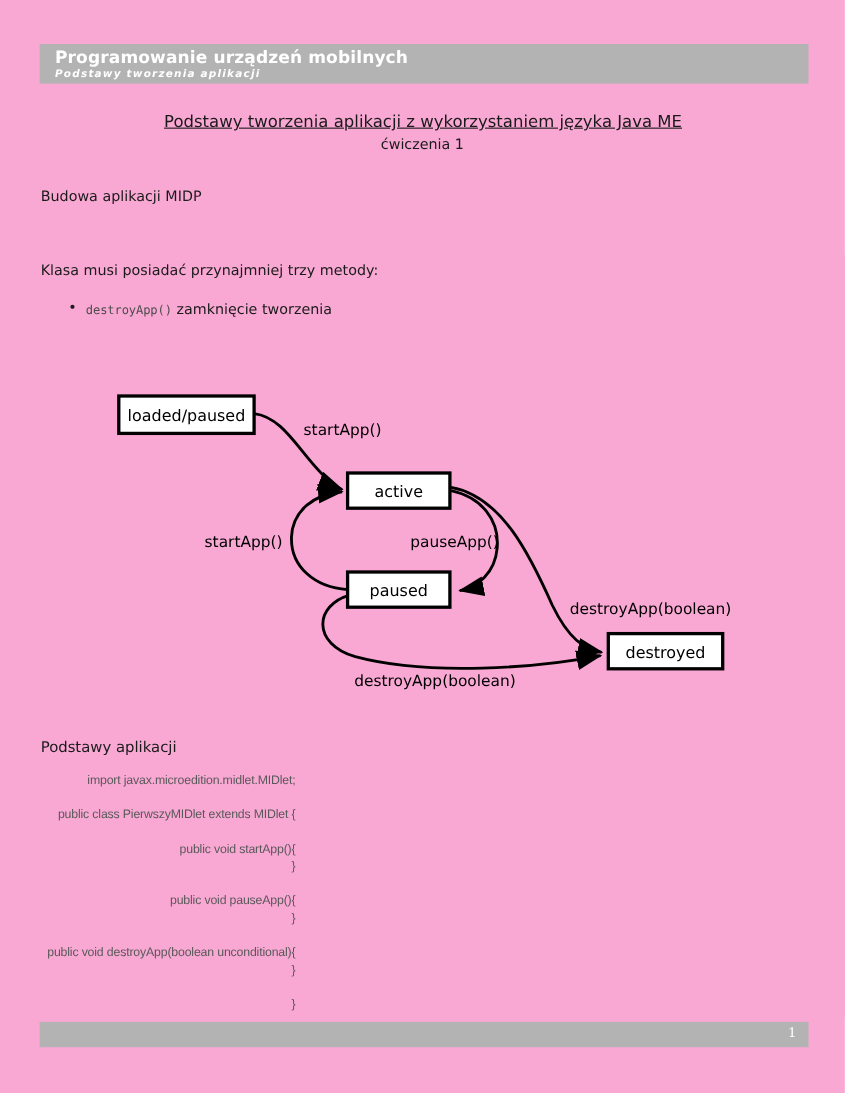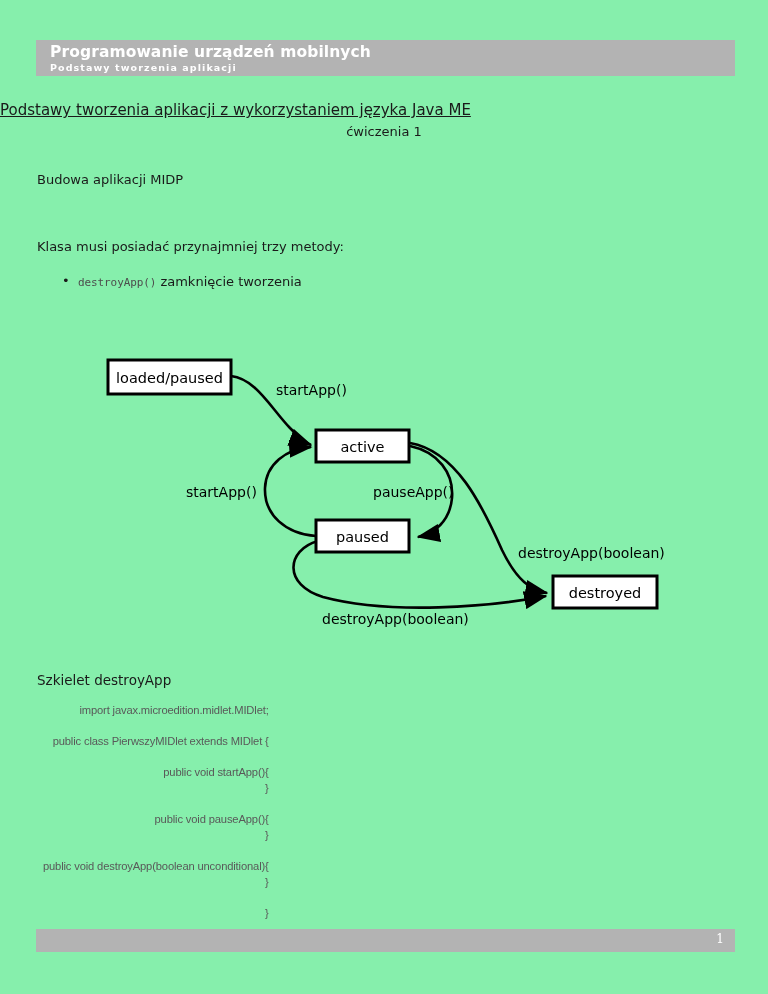--- a/index.html
+++ b/index.html
@@ -14,21 +14,21 @@
     color: #000000;
     position: relative;
     overflow: hidden;
   }
 
   .page {
     position: absolute;
     left: 0; top: 0;
     width: 768px;
     height: 994px;
-    background: #86efac;
+    background: #f9a8d4;
   }
 
   
   .header-band {
     position: absolute;
     left: 36px;
     top: 40px;
     width: 699px;
     height: 36px;
     background: #b3b3b3;
@@ -40,32 +40,33 @@
     font-size: 15.5px;
     font-weight: bold;
     color: #ffffff;
     line-height: 18px;
     letter-spacing: 0.1px;
   }
   .header-subtitle {
     font-family: "DejaVu Sans", sans-serif;
     font-size: 9.5px;
     font-weight: bold;
+    font-style: italic;
     color: #ffffff;
     line-height: 13px;
     letter-spacing: 1.1px;
   }
 
   
   .doc-title {
     position: absolute;
     left: 0;
     top: 100px;
     width: 620px;
-    text-align: left;
+    text-align: right;
     font-size: 15px;
     line-height: 21px;
     color: #1a1a1a;
   }
   .doc-title .u {
     text-decoration: underline;
   }
   .doc-subtitle {
     position: absolute;
     left: 0;
@@ -223,21 +224,21 @@
       </g>
 
       <text x="186" y="50" font-family="DejaVu Sans, sans-serif" font-size="14" fill="#000000">startApp()</text>
       <text x="96" y="152" font-family="DejaVu Sans, sans-serif" font-size="14" fill="#000000">startApp()</text>
       <text x="283" y="152" font-family="DejaVu Sans, sans-serif" font-size="14" fill="#000000">pauseApp()</text>
       <text x="428" y="213" font-family="DejaVu Sans, sans-serif" font-size="14" fill="#000000">destroyApp(boolean)</text>
       <text x="232" y="279" font-family="DejaVu Sans, sans-serif" font-size="14" fill="#000000">destroyApp(boolean)</text>
     </svg>
   </div>
 
-  <div class="para" id="p-szkielet">Szkielet destroyApp</div>
+  <div class="para" id="p-szkielet">Podstawy aplikacji</div>
   <div class="code-block">import javax.microedition.midlet.MIDlet;
 
 public class PierwszyMIDlet extends MIDlet {
 
   public void startApp(){
   }
 
   public void pauseApp(){
   }
 

